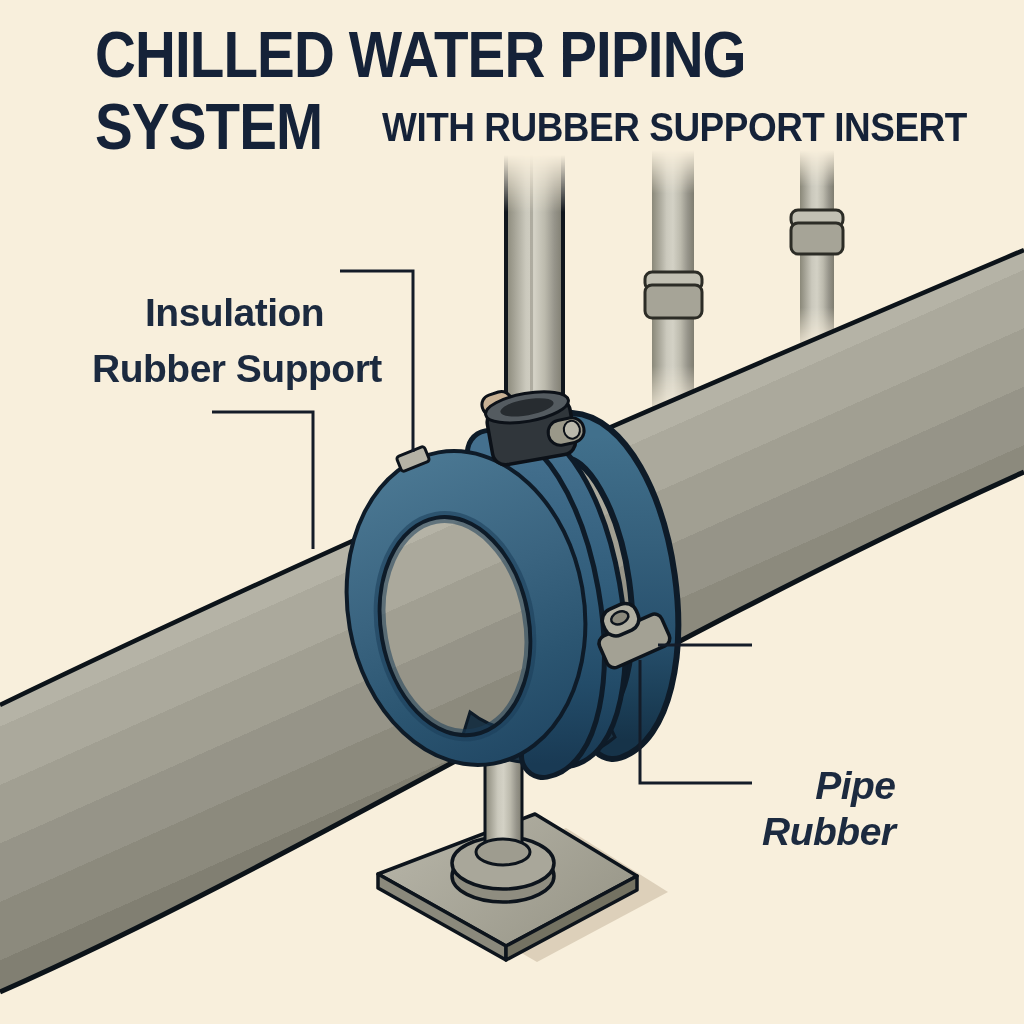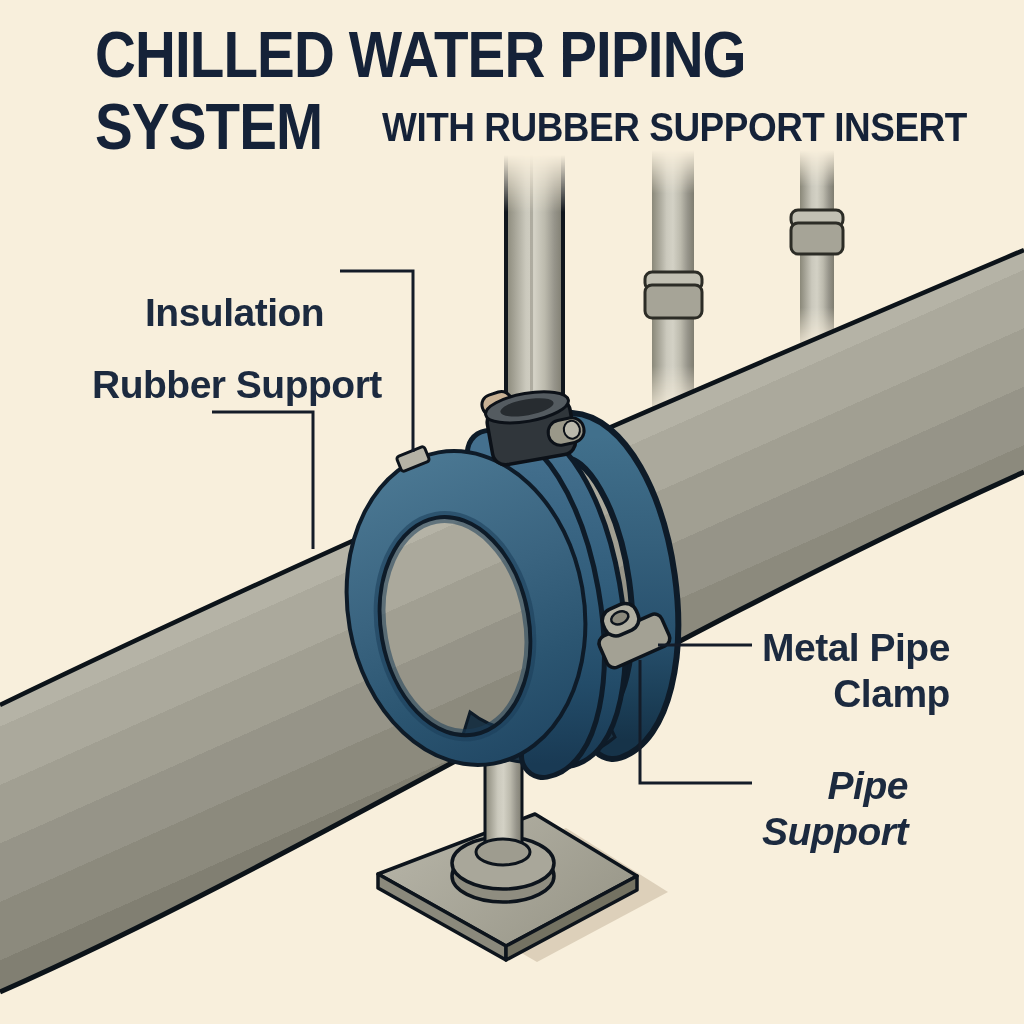--- a/index.html
+++ b/index.html
@@ -16,21 +16,21 @@
     letter-spacing:-1px;transform:scaleX(.87);transform-origin:left top;
   }
   #title-line1{top:22px;}
   #title-line2{top:94px;}
   #title-tagline{
     left:382px;top:107px;color:#152238;font-size:41px;line-height:41px;
     letter-spacing:-0.5px;transform:scaleX(.9);transform-origin:left top;
   }
   .part-label{font-size:39px;line-height:46px;letter-spacing:-0.5px;}
   #label-insulation{left:145px;top:246px;margin-top:44px;}
-  #label-rubber{left:92px;top:346px;margin-top:16px;}
+  #label-rubber{left:92px;top:346px;}
   #label-clamp{left:762px;top:625px;}
   #label-support{left:762px;top:763px;font-style:italic;}
 </style>
 </head>
 <body>
 
 <div id="stage">
 
   <svg id="art" width="1024" height="1024" viewBox="0 0 1024 1024">
     <defs>
@@ -209,22 +209,18 @@
   </svg>
 
   <div class="txt title-line" id="title-line1">CHILLED WATER PIPING</div>
   <div class="txt title-line" id="title-line2">SYSTEM</div>
   <div class="txt" id="title-tagline">WITH RUBBER SUPPORT INSERT</div>
 
   <div class="txt part-label" id="label-insulation">Insulation</div>
   <div class="txt part-label" id="label-rubber">
     <div>Rubber Support</div>
   </div>
-  <div class="txt part-label" id="label-clamp">
-    <div>Metal Pipe</div>
-    <div>Clamp</div>
-  </div>
   <div class="txt part-label" id="label-support">
     <div>Pipe</div>
-    <div>Support</div>
+    <div>Rubber</div>
   </div>
 
 </div>
 
 </body></html>

